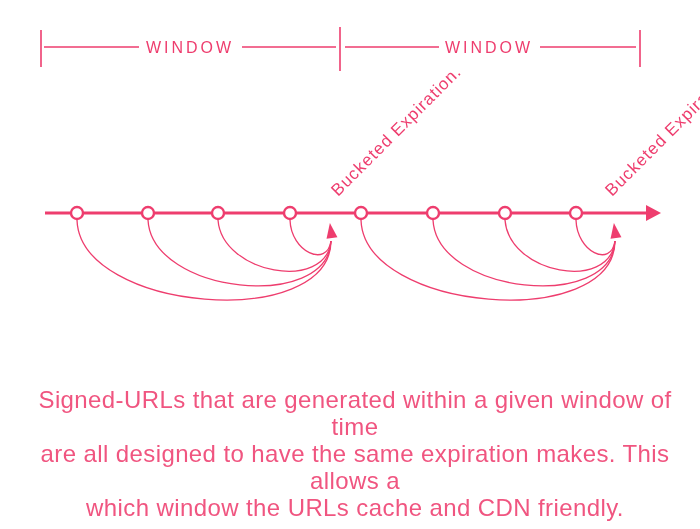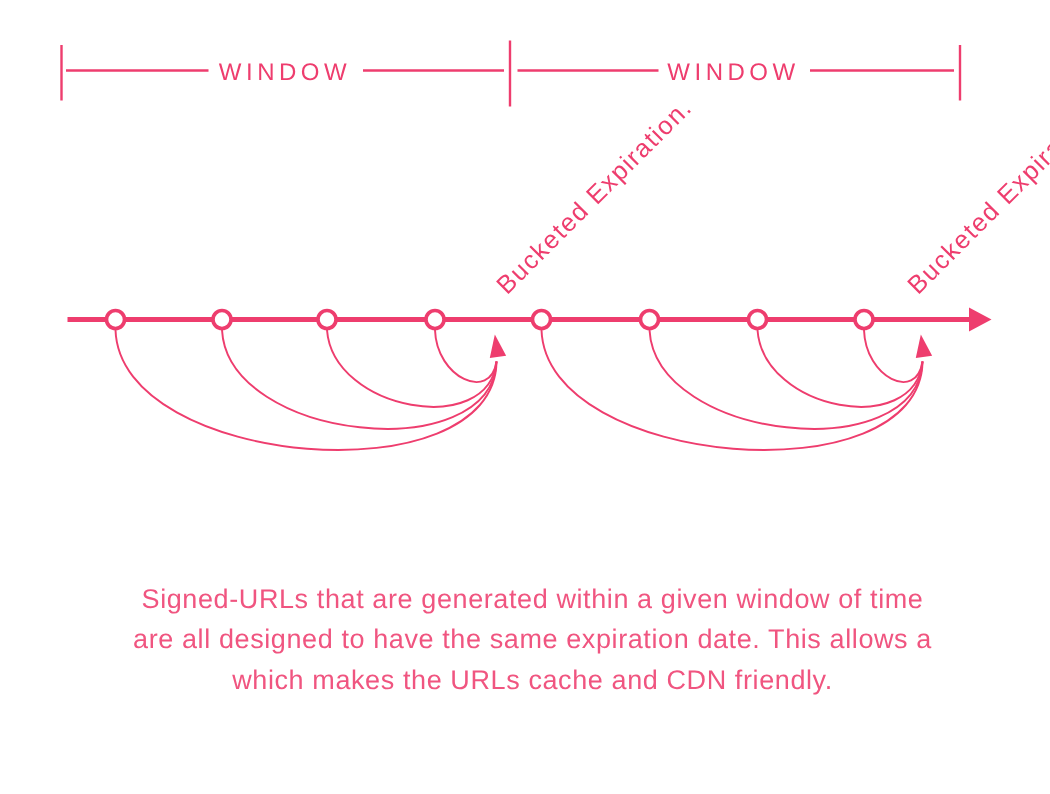--- a/index.html
+++ b/index.html
@@ -36,21 +36,21 @@
     font-family:"Liberation Sans", sans-serif;
     font-size:17px;
     letter-spacing:1px;
   }
   .caption{
     position:absolute;
     left:35px;
     top:386px;
     width:640px;
     color:var(--caption);
-    font-size:18px;
+    font-size:24px;
     line-height:27px;
     letter-spacing:0.4px;
   }
 </style>
 </head>
 <body>
 
 <div class="stage">
 
   <svg class="diagram-svg" viewBox="0 0 700 378">
@@ -98,17 +98,17 @@
       <path class="stroke" stroke-width="1.3" d="M 361 220 C 364 312, 614 332, 615 241"></path>
       <path class="stroke" stroke-width="1.3" d="M 433 220 C 437 294, 612 312, 615 241"></path>
       <path class="stroke" stroke-width="1.3" d="M 505 220 C 509 274, 610 292, 615 241"></path>
       <path class="stroke" stroke-width="1.3" d="M 576 220 C 577 252, 611 268, 615 241"></path>
       <polygon class="fillshape" points="615,223 609.5,238 620.5,238" transform="rotate(-8 615 231)"></polygon>
     </g>
   </svg>
 
   <div class="caption">
     <div>Signed-URLs that are generated within a given window of time</div>
-    <div>are all designed to have the same expiration date. This allows a</div>
-    <div>which makes the URLs cache and CDN friendly.</div>
+    <div>are all designed to have the same expiration makes. This allows a</div>
+    <div>which window the URLs cache and CDN friendly.</div>
   </div>
 
 </div>
 
 </body></html>

